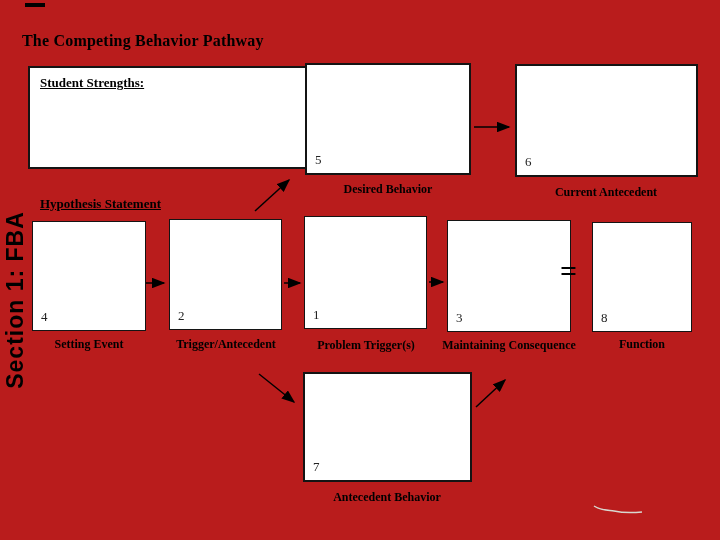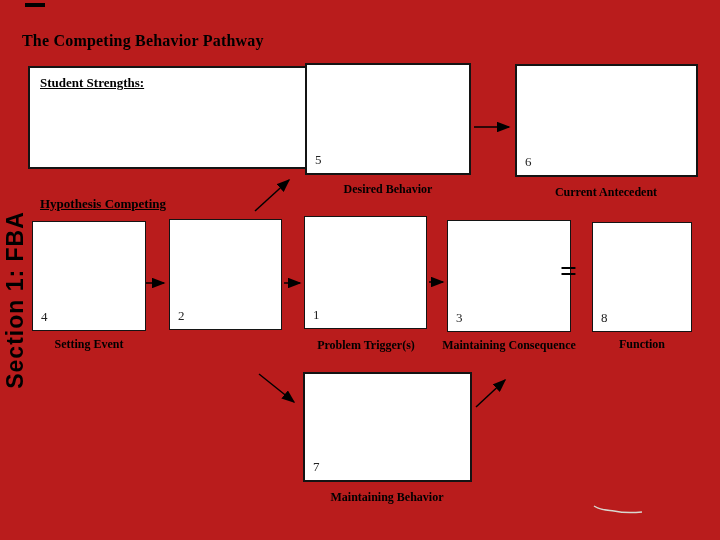--- a/index.html
+++ b/index.html
@@ -47,40 +47,41 @@
   <div class="stray-mark"></div>
 
   <div class="title">The Competing Behavior Pathway</div>
 
   <div class="section-label">Section 1: FBA</div>
 
   <div class="box" style="left:28px;top:66px;width:293px;height:103px;text-align:right;">
     <span class="inner-heading">Student Strengths:</span>
   </div>
 
-  <div class="free-heading" style="left:40px;top:196px;">Hypothesis Competing</div>
+  <div class="free-heading" style="left:40px;top:196px;">Hypothesis Statement</div>
 
   <div class="box" style="left:305px;top:63px;width:166px;height:112px;">
     <span class="box-number">5</span>
   </div>
   <div class="caption" style="left:303px;top:182px;">Desired Behavior</div>
 
   <div class="box" style="left:515px;top:64px;width:183px;height:113px;">
     <span class="box-number">6</span>
   </div>
   <div class="caption" style="left:521px;top:185px;">Current Antecedent</div>
 
   <div class="box thin" style="left:32px;top:221px;width:114px;height:110px;">
     <span class="box-number">4</span>
   </div>
   <div class="caption" style="left:4px;top:337px;">Setting Event</div>
 
   <div class="box thin" style="left:169px;top:219px;width:113px;height:111px;">
     <span class="box-number">2</span>
   </div>
+  <div class="caption" style="left:141px;top:337px;">Trigger/Antecedent</div>
 
   <div class="box thin" style="left:304px;top:216px;width:123px;height:113px;">
     <span class="box-number">1</span>
   </div>
   <div class="caption" style="left:281px;top:338px;">Problem Trigger(s)</div>
 
   <div class="box thin" style="left:447px;top:220px;width:124px;height:112px;">
     <span class="box-number">3</span>
   </div>
   <div class="caption" style="left:424px;top:338px;">Maintaining Consequence</div>
@@ -88,21 +89,21 @@
   <div class="equals">=</div>
 
   <div class="box thin" style="left:592px;top:222px;width:100px;height:110px;">
     <span class="box-number">8</span>
   </div>
   <div class="caption" style="left:557px;top:337px;">Function</div>
 
   <div class="box" style="left:303px;top:372px;width:169px;height:110px;">
     <span class="box-number">7</span>
   </div>
-  <div class="caption" style="left:302px;top:490px;">Maintaining Behavior</div>
+  <div class="caption" style="left:302px;top:490px;">Antecedent Behavior</div>
 
   <svg class="overlay" width="720" height="540" viewBox="0 0 720 540">
     <defs>
       <marker id="ah" markerWidth="9" markerHeight="7" refX="8" refY="3.5" orient="auto">
         <path d="M0,0 L9,3.5 L0,7 z" fill="#000"></path>
       </marker>
     </defs>
     <line x1="146" y1="283" x2="164" y2="283" stroke="#000" stroke-width="1.5" marker-end="url(#ah)"></line>
     <line x1="284" y1="283" x2="300" y2="283" stroke="#000" stroke-width="1.5" marker-end="url(#ah)"></line>
     <line x1="429" y1="282" x2="443" y2="282" stroke="#000" stroke-width="1.5" marker-end="url(#ah)"></line>

